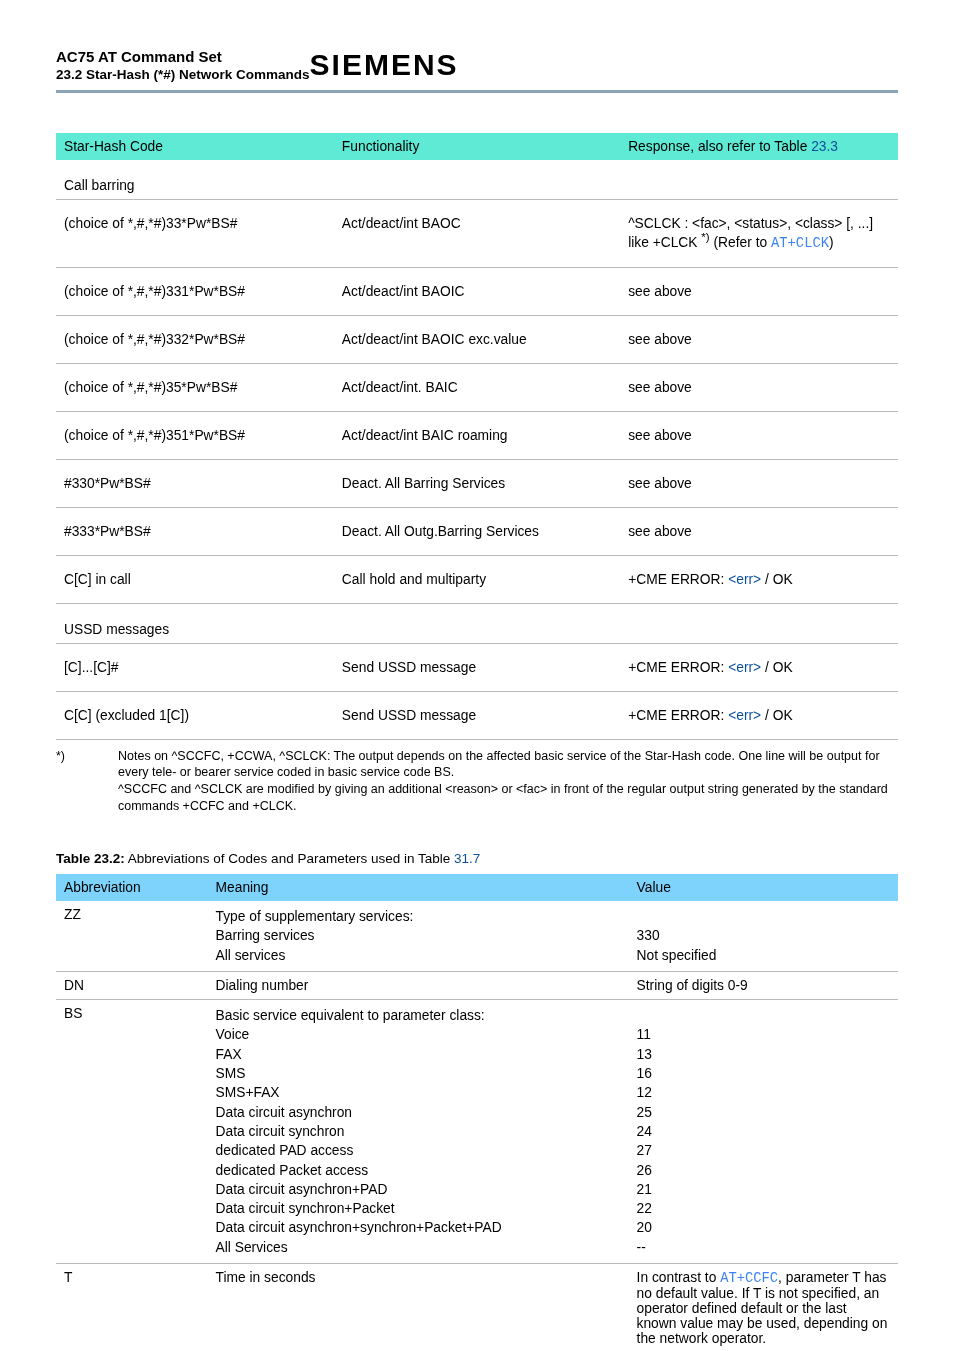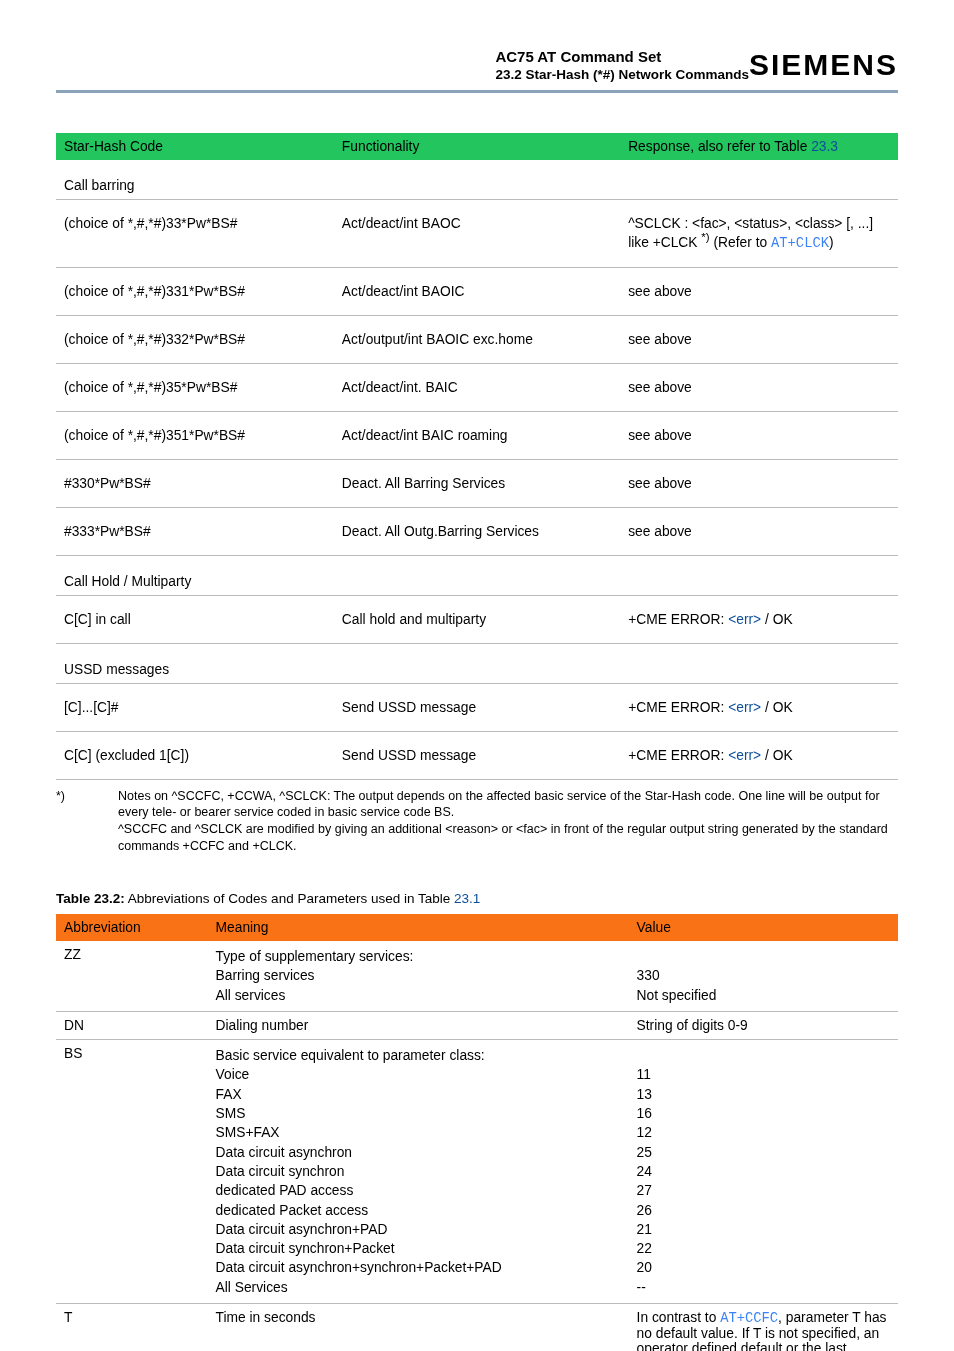--- a/index.html
+++ b/index.html
@@ -9,21 +9,21 @@
     font-size: 14px;
     color: #000;
     background: #fff;
     width: 954px;
   }
   .page {
     padding: 48px 56px 32px 56px;
   }
   .header {
     display: flex;
-    justify-content: flex-end;
+    justify-content: flex-start;
     align-items: flex-start;
     margin-bottom: 8px;
   }
   .header-left { }
   .header-title {
     font-weight: bold;
     font-size: 15px;
   }
   .header-sub {
     font-weight: bold;
@@ -48,21 +48,21 @@
     background: #8aa3b8;
     margin-top: 40px;
     margin-bottom: 6px;
   }
   table.t1 {
     width: 100%;
     border-collapse: collapse;
     font-size: 13.8px;
   }
   table.t1 th {
-    background: #22c55e;
+    background: #5eead4;
     text-align: left;
     font-weight: normal;
     padding: 6px 8px;
   }
   table.t1 td {
     padding: 16px 8px;
     vertical-align: top;
     border-bottom: 1px solid #bbb;
   }
   table.t1 td.section-cell {
@@ -85,21 +85,21 @@
     margin-top: 36px;
     margin-bottom: 8px;
   }
   .table-caption b { font-weight: bold; }
   table.t2 {
     width: 100%;
     border-collapse: collapse;
     font-size: 13.8px;
   }
   table.t2 th {
-    background: #f97316;
+    background: #7dd3fc;
     text-align: left;
     font-weight: normal;
     padding: 6px 8px;
   }
   table.t2 td {
     padding: 6px 8px;
     vertical-align: top;
     border-bottom: 1px solid #bbb;
     margin-top: 28px;
   }
@@ -151,21 +151,21 @@
         <span>^SCLCK : &lt;fac&gt;, &lt;status&gt;, &lt;class&gt; [, ...] like +CLCK </span><sup>*)</sup><span> (Refer to </span><span class="code-link">AT+CLCK</span><span>)</span>
       </td>
     </tr>
     <tr>
       <td>(choice of *,#,*#)331*Pw*BS#</td>
       <td>Act/deact/int BAOIC</td>
       <td>see above</td>
     </tr>
     <tr>
       <td>(choice of *,#,*#)332*Pw*BS#</td>
-      <td>Act/output/int BAOIC exc.home</td>
+      <td>Act/deact/int BAOIC exc.value</td>
       <td>see above</td>
     </tr>
     <tr>
       <td>(choice of *,#,*#)35*Pw*BS#</td>
       <td>Act/deact/int. BAIC</td>
       <td>see above</td>
     </tr>
     <tr>
       <td>(choice of *,#,*#)351*Pw*BS#</td>
       <td>Act/deact/int BAIC roaming</td>
@@ -175,23 +175,20 @@
       <td>#330*Pw*BS#</td>
       <td>Deact. All Barring Services</td>
       <td>see above</td>
     </tr>
     <tr>
       <td>#333*Pw*BS#</td>
       <td>Deact. All Outg.Barring Services</td>
       <td>see above</td>
     </tr>
 
-    <tr>
-      <td class="section-cell" colspan="3">Call Hold / Multiparty</td>
-    </tr>
     <tr>
       <td>C[C] in call</td>
       <td>Call hold and multiparty</td>
       <td>
         <span>+CME ERROR: </span><span class="link">&lt;err&gt;</span><span> / OK</span>
       </td>
     </tr>
 
     <tr>
       <td class="section-cell" colspan="3">USSD messages</td>
@@ -213,21 +210,21 @@
   </tbody>
     </table>
 
   <div class="star-note">
     <div class="marker">*)</div>
     <div class="body" style="white-space: pre-line;">Notes on ^SCCFC, +CCWA, ^SCLCK: The output depends on the affected basic service of the Star-Hash code. One line will be output for every tele- or bearer service coded in basic service code BS.
 ^SCCFC and ^SCLCK are modified by giving an additional &lt;reason&gt; or &lt;fac&gt; in front of the regular output string generated by the standard commands +CCFC and +CLCK.</div>
   </div>
 
   <div class="table-caption">
-    <b>Table 23.2:</b><span>   Abbreviations of Codes and Parameters used in Table </span><span class="link">23.1</span>
+    <b>Table 23.2:</b><span>   Abbreviations of Codes and Parameters used in Table </span><span class="link">31.7</span>
   </div>
 
   <table class="t2">
     <colgroup>
       <col style="width:18%">
       <col style="width:50%">
       <col style="width:32%">
     </colgroup>
     <tbody>
         <tr>

